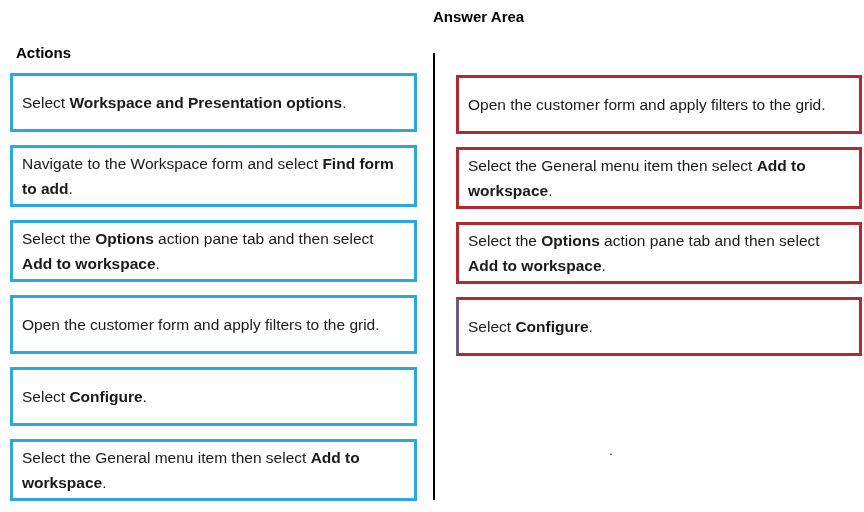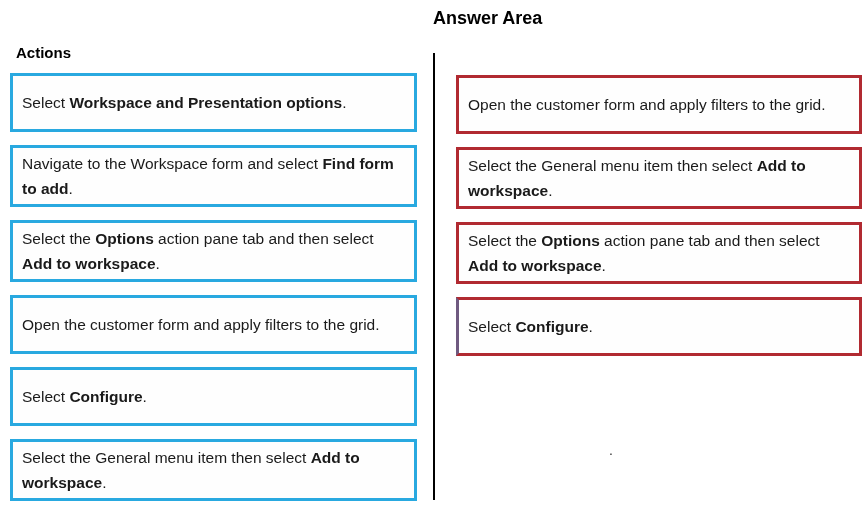--- a/index.html
+++ b/index.html
@@ -13,21 +13,21 @@
     width: 864px;
     height: 512px;
     background: #ffffff;
     overflow: hidden;
     color: var(--text, #1a1a1a);
   }
   .page-title {
     position: absolute;
     top: 8px;
     left: 433px;
-    font-size: 18px;
+    font-size: 15px;
     font-weight: 700;
     color: #000;
     white-space: nowrap;
   }
   .actions-heading {
     position: absolute;
     top: 44px;
     left: 16px;
     font-size: 15px;
     font-weight: 700;

